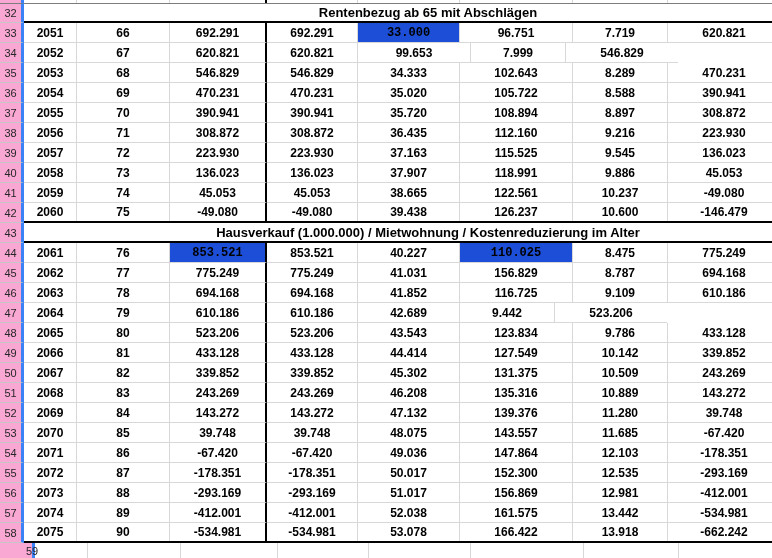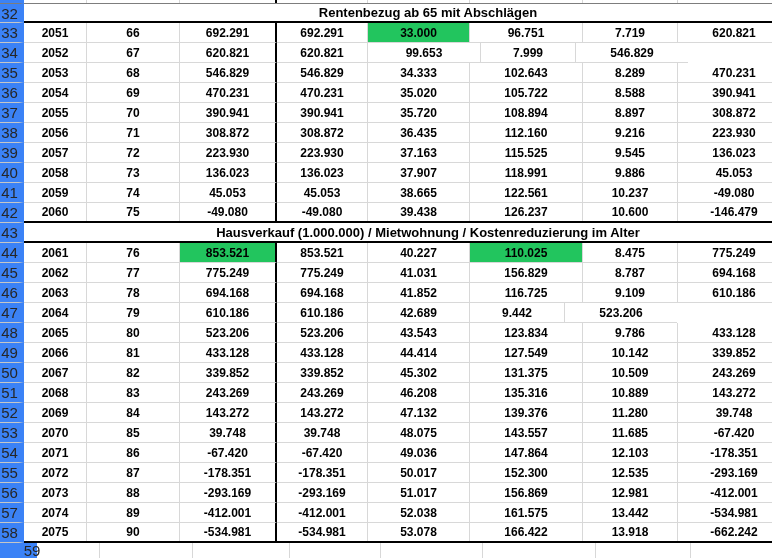--- a/index.html
+++ b/index.html
@@ -4,35 +4,35 @@
 <style>
   * { box-sizing: border-box; margin: 0; padding: 0; }
   html, body { width: 772px; height: 558px; overflow: hidden; background: #ffffff;
     font-family: "Liberation Sans", sans-serif; }
   .sheet { position: relative; width: 772px; height: 558px; background: #fff; }
 
   .row { display: flex; width: 772px; height: 20px; }
   .row.sliver { height: 3px; }
   .row.trailing { height: 15px; }
 
-  .rownum { flex: 0 0 24px; width: 24px; background: #3b82f6;
-    border-right: 5px solid #3b82f6; border-bottom: 1px solid #c6c6c6;
-    color: #262626; font-size: 15px; display: flex; align-items: center; justify-content: center; }
+  .rownum { flex: 0 0 24px; width: 24px; background: #f9a8d4;
+    border-right: 3px solid #3b82f6; border-bottom: 1px solid #c6c6c6;
+    color: #262626; font-size: 11px; display: flex; align-items: center; justify-content: center; }
   .row.sliver .rownum { border-bottom: none; }
   .row.trailing .rownum { border-bottom: none; padding-left: 32px; }
 
   .cells { display: flex; flex: 1; height: 100%; }
   .cell { height: 100%; border-right: 1px solid #d8d8d8; border-bottom: 1px solid #d8d8d8;
     display: flex; align-items: center; justify-content: center;
     font-size: 12px; font-weight: 700; color: #000; white-space: nowrap; overflow: hidden; }
-  .c1 { width: 63px; } .c2 { width: 93px; } .c3 { width: 97px; } .c4 { width: 91px; }
+  .c1 { width: 53px; } .c2 { width: 93px; } .c3 { width: 97px; } .c4 { width: 91px; }
   .c5 { width: 102px; } .c6 { width: 113px; } .c7 { width: 95px; } .c8 { width: 112px; border-right: none; }
 
   .cell.thick-right { border-right: 2px solid #000; }
-  .cell.hl { background: #22c55e; }
+  .cell.hl { background: #1d4ed8; font-family: Liberation Mono, monospace; }
 
   .row.thick-bottom .cells { border-bottom: 2px solid #000; }
   .row.thick-bottom .cell { border-bottom: none; }
   .row.sliver .cell { border-bottom: none; }
   .row.trailing .cell { border-bottom: none; }
 
   .row.dark-top .cells { border-top: 1px solid #7d7d7d; }
   .row.dark-top .rownum { border-top: 1px solid #7d7d7d; }
 
   .cell.merged { flex: 1; border-right: none; padding-left: 60px;

